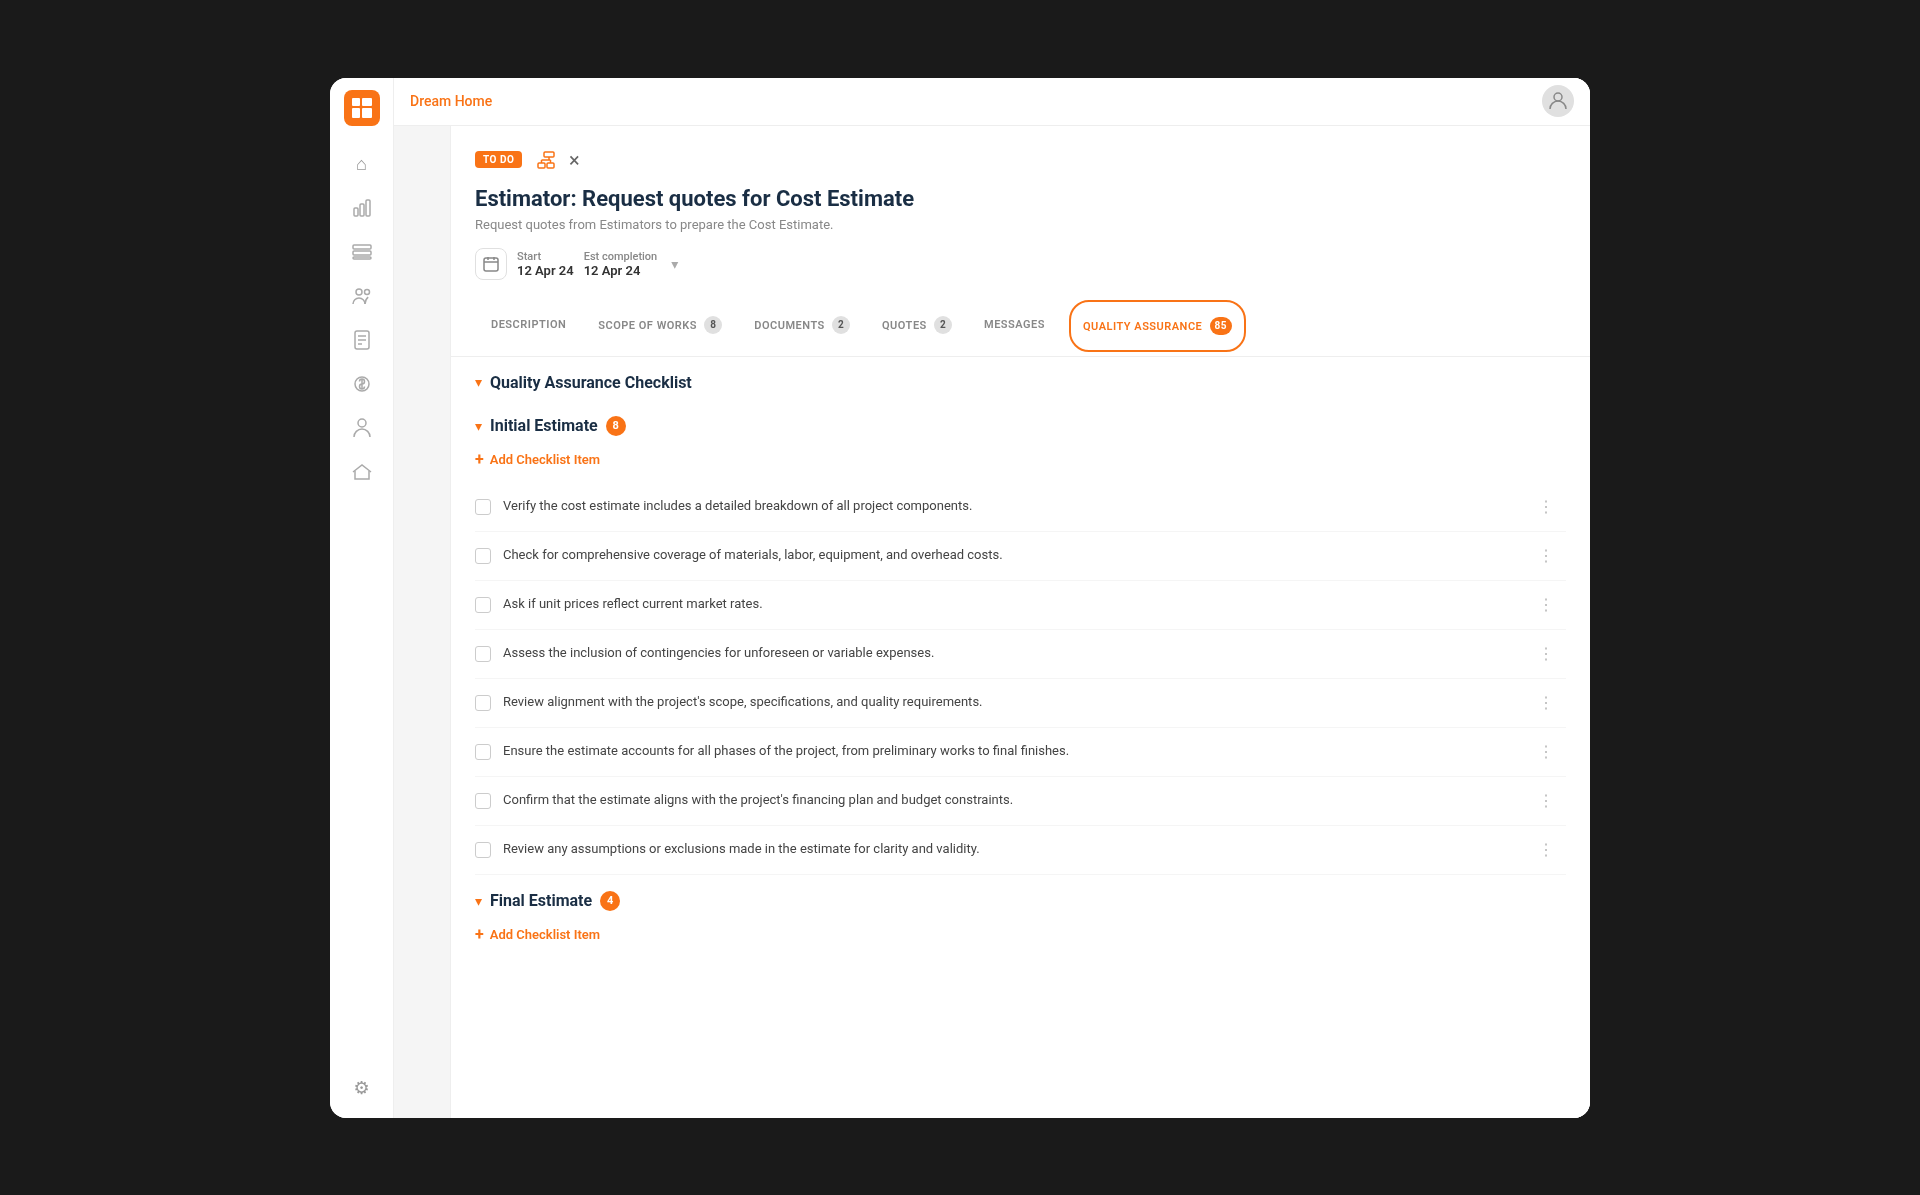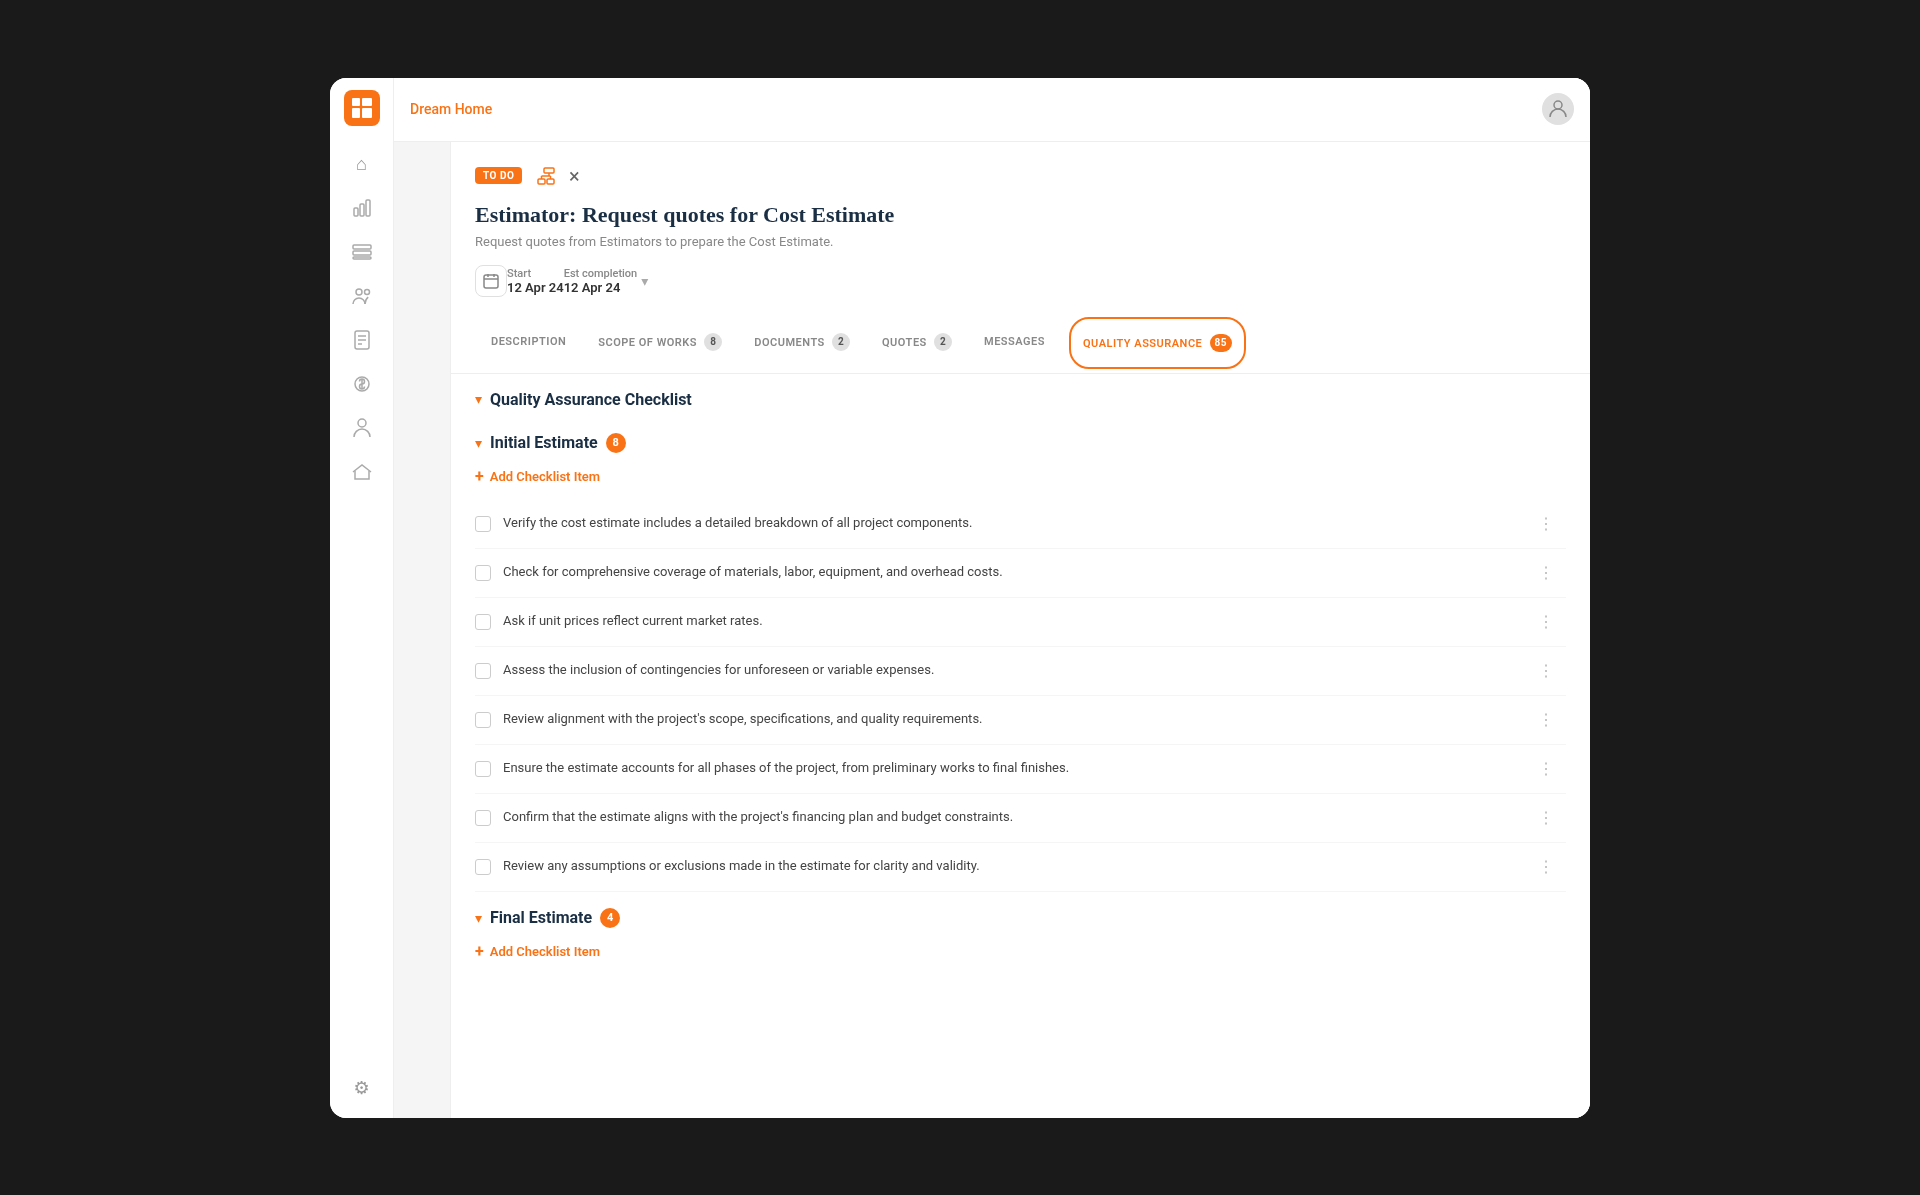--- a/index.html
+++ b/index.html
@@ -77,21 +77,21 @@
       flex: 1;
       display: flex;
       flex-direction: column;
       background: #fff;
       position: relative;
       overflow: hidden;
     }
 
     
     .top-bar {
-      height: 64px;
+      height: 48px;
       display: flex;
       align-items: center;
       justify-content: space-between;
       padding: 0 16px;
       border-bottom: 1px solid #eee;
       background: #fff;
     }
 
     .top-bar-left {
       display: flex;
@@ -188,40 +188,40 @@
       color: #666;
       cursor: pointer;
       font-size: 20px;
     }
 
     .modal-title {
       font-size: 22px;
       font-weight: 700;
       color: #1a2e44;
       margin-bottom: 6px;
-      font-family: Liberation Serif, serif;
     }
 
     .modal-subtitle {
       font-size: 13px;
       color: #888;
       margin-bottom: 16px;
     }
 
     
     .date-row {
       display: flex;
       align-items: center;
       gap: 24px;
       margin-bottom: 16px;
     }
 
     .date-item {
       display: flex;
       align-items: center;
+      gap: 10px;
     }
 
     .date-icon {
       width: 32px;
       height: 32px;
       border: 1px solid #e0e0e0;
       border-radius: 8px;
       display: flex;
       align-items: center;
       justify-content: center;

